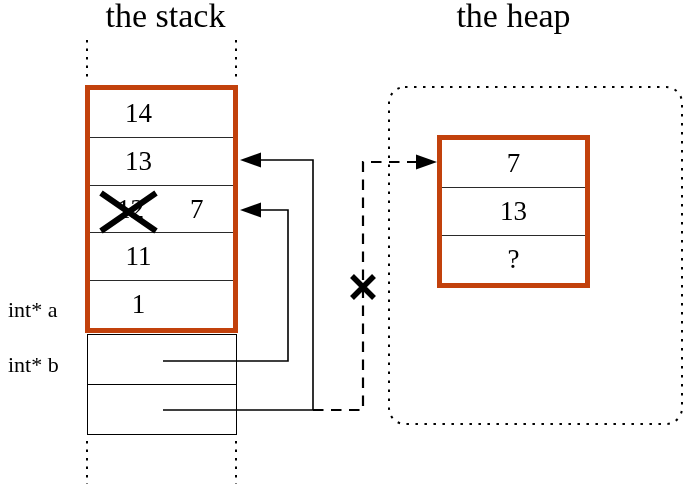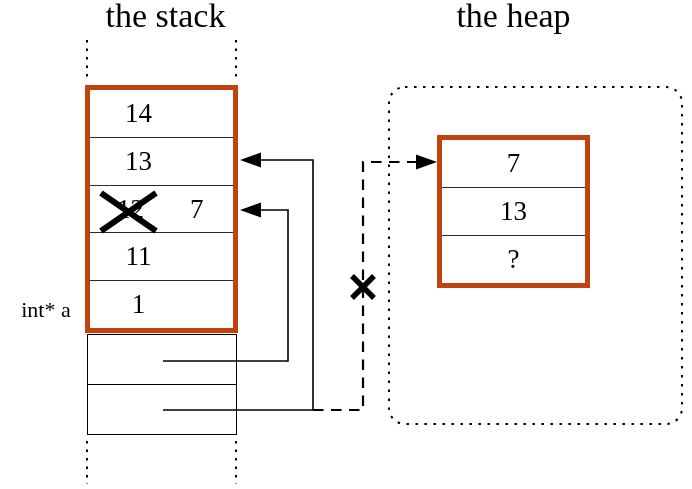--- a/index.html
+++ b/index.html
@@ -74,25 +74,25 @@
     border: 1.5px solid #000000;
     display: flex;
     flex-direction: column;
     background: #ffffff;
   }
   .thin-cell { flex: 1; border-bottom: 1.5px solid #000000; }
   .thin-cell:last-child { border-bottom: none; }
 
   .var-label {
     position: absolute;
-    left: 15px;
+    left: 8px;
     width: 62px;
     font-size: 22px;
     line-height: 26px;
-    text-align: center;
+    text-align: left;
     white-space: nowrap;
   }
   .var-label-a { top: 297px; }
   .var-label-b { top: 352px; }
   .var-label-c { top: 399px; }
 
   .overlay {
     position: absolute;
     left: 0;
     top: 0;
@@ -127,20 +127,21 @@
       <span class="num">1</span>
     </div>
   </div>
 
   <div class="stack-vars">
     <div class="thin-cell"></div>
     <div class="thin-cell"></div>
   </div>
 
   <div class="var-label var-label-a">int* a</div>
+  <div class="var-label var-label-b">int* b</div>
 
   <div class="mem-block heap-object">
     <div class="cell">
       <span class="num">7</span>
     </div>
     <div class="cell">
       <span class="num">13</span>
     </div>
     <div class="cell">
       <span class="num">?</span>

